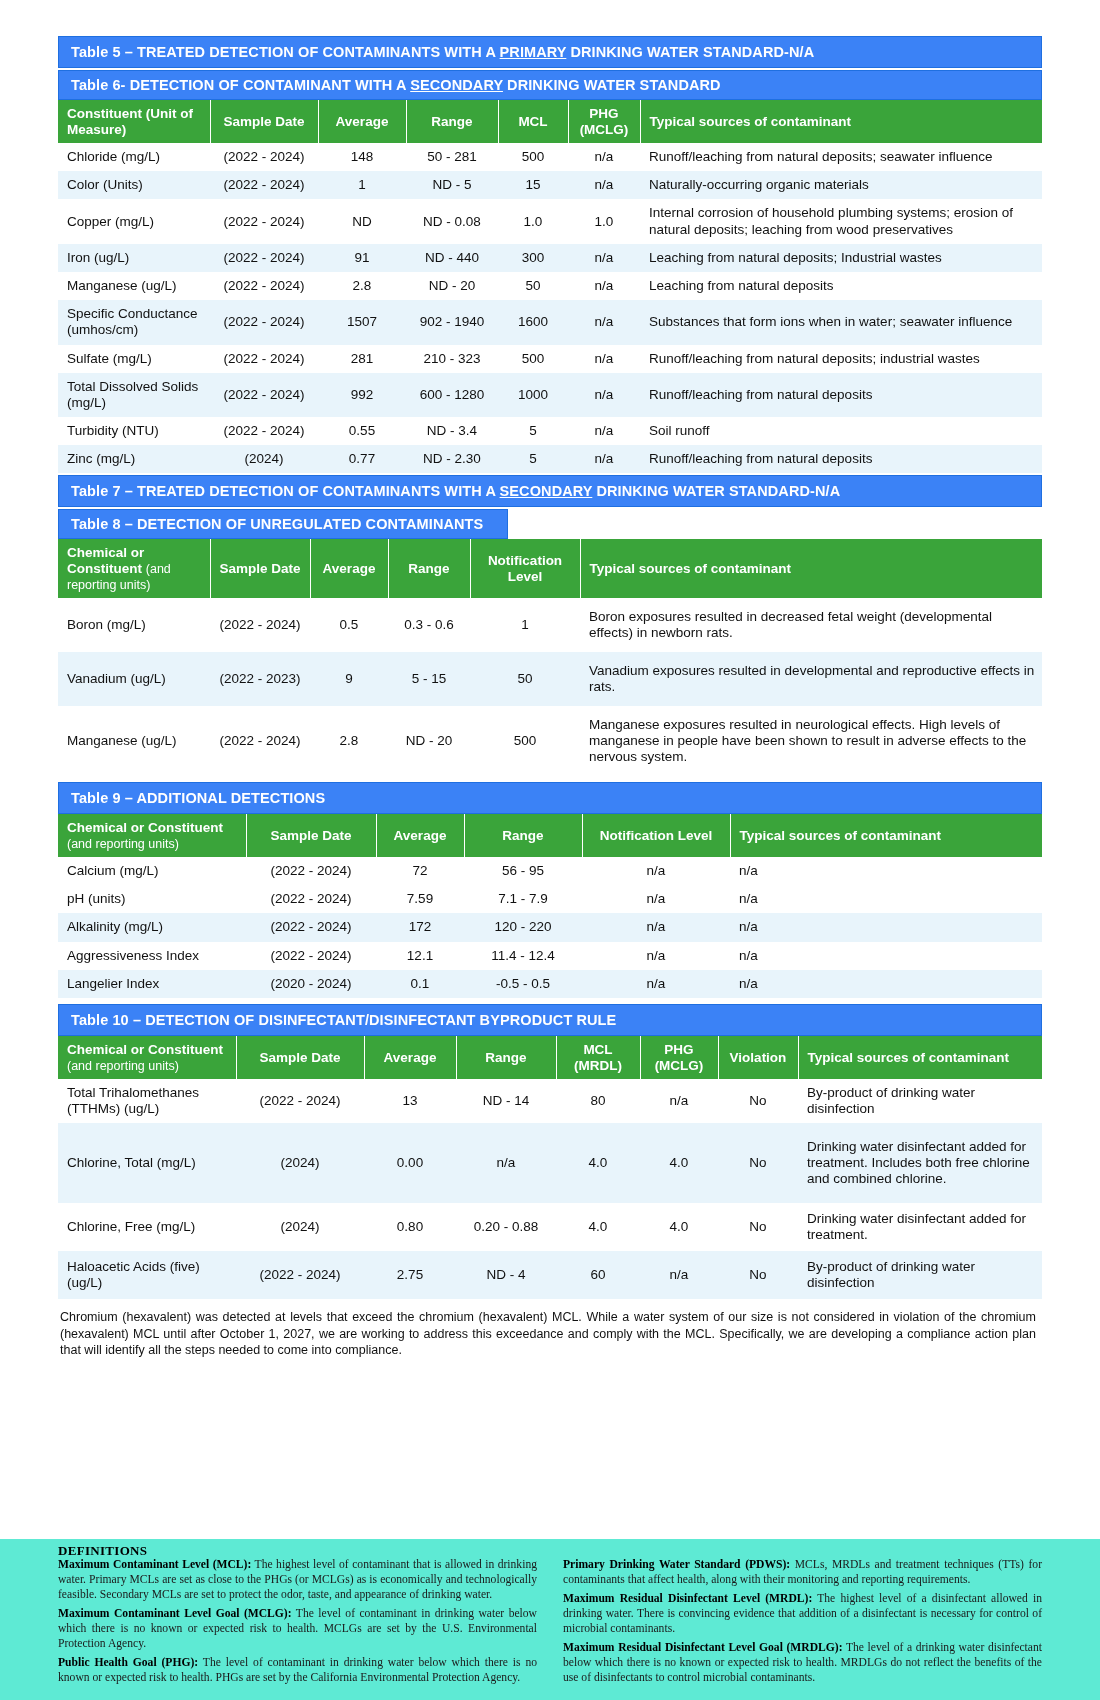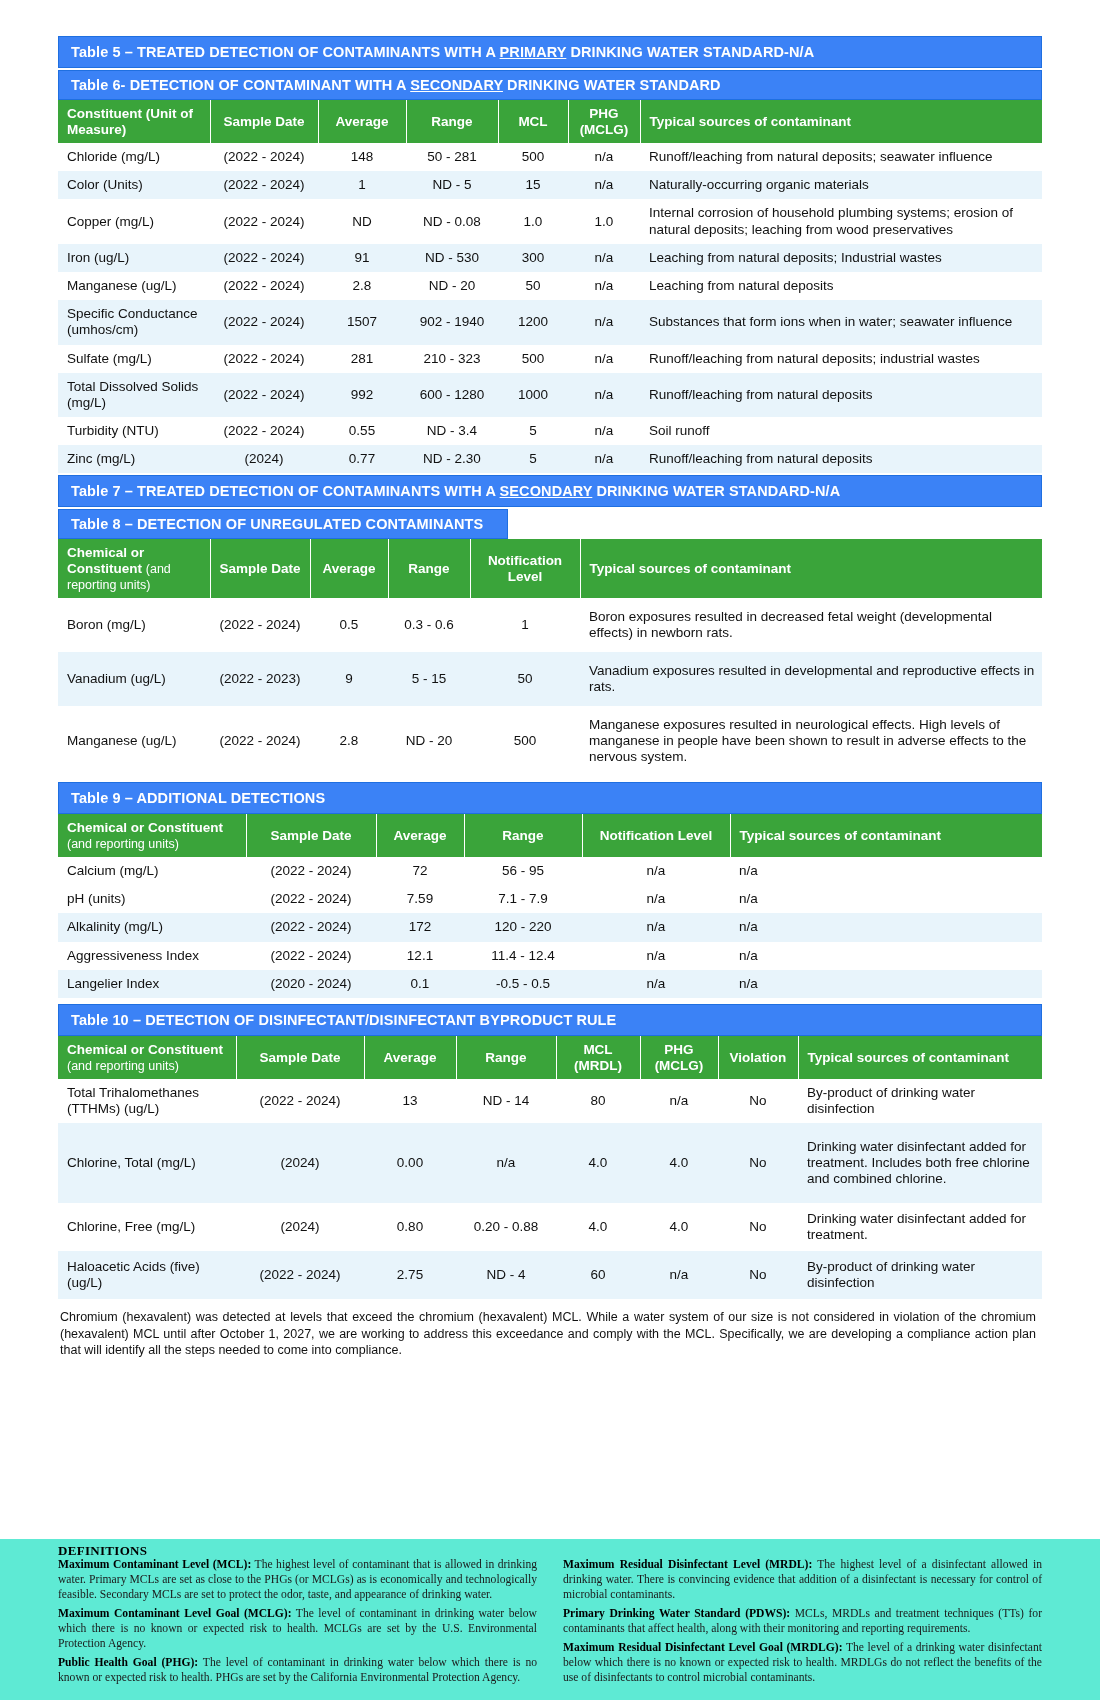--- a/index.html
+++ b/index.html
@@ -149,40 +149,40 @@
           <td>ND</td>
           <td>ND - 0.08</td>
           <td>1.0</td>
           <td>1.0</td>
           <td class="left">Internal corrosion of household plumbing systems; erosion of natural deposits; leaching from wood preservatives</td>
         </tr>
         <tr class="even">
           <td class="left">Iron (ug/L)</td>
           <td>(2022 - 2024)</td>
           <td>91</td>
-          <td>ND - 530</td>
+          <td>ND - 440</td>
           <td>300</td>
           <td>n/a</td>
           <td class="left">Leaching from natural deposits; Industrial wastes</td>
         </tr>
         <tr class="odd">
           <td class="left">Manganese (ug/L)</td>
           <td>(2022 - 2024)</td>
           <td>2.8</td>
           <td>ND - 20</td>
           <td>50</td>
           <td>n/a</td>
           <td class="left">Leaching from natural deposits</td>
         </tr>
         <tr class="even">
           <td class="left">Specific Conductance (umhos/cm)</td>
           <td>(2022 - 2024)</td>
           <td>1507</td>
           <td>902 - 1940</td>
-          <td>1200</td>
+          <td>1600</td>
           <td>n/a</td>
           <td class="left">Substances that form ions when in water; seawater influence</td>
         </tr>
         <tr class="odd">
           <td class="left">Sulfate (mg/L)</td>
           <td>(2022 - 2024)</td>
           <td>281</td>
           <td>210 - 323</td>
           <td>500</td>
           <td>n/a</td>
@@ -432,19 +432,19 @@
 
   <div class="defs-wrap">
     <div class="defs-title">DEFINITIONS</div>
     <div class="defs">
       <div class="col">
         <p><b>Maximum Contaminant Level (MCL):</b><span> The highest level of contaminant that is allowed in drinking water. Primary MCLs are set as close to the PHGs (or MCLGs) as is economically and technologically feasible. Secondary MCLs are set to protect the odor, taste, and appearance of drinking water.</span></p>
         <p><b>Maximum Contaminant Level Goal (MCLG):</b><span> The level of contaminant in drinking water below which there is no known or expected risk to health. MCLGs are set by the U.S. Environmental Protection Agency.</span></p>
         <p><b>Public Health Goal (PHG):</b><span> The level of contaminant in drinking water below which there is no known or expected risk to health. PHGs are set by the California Environmental Protection Agency.</span></p>
       </div>
       <div class="col">
+        <p><b>Primary Drinking Water Standard (PDWS):</b><span> MCLs, MRDLs and treatment techniques (TTs) for contaminants that affect health, along with their monitoring and reporting requirements.</span></p>
         <p><b>Maximum Residual Disinfectant Level (MRDL):</b><span> The highest level of a disinfectant allowed in drinking water. There is convincing evidence that addition of a disinfectant is necessary for control of microbial contaminants.</span></p>
-        <p><b>Primary Drinking Water Standard (PDWS):</b><span> MCLs, MRDLs and treatment techniques (TTs) for contaminants that affect health, along with their monitoring and reporting requirements.</span></p>
         <p><b>Maximum Residual Disinfectant Level Goal (MRDLG):</b><span> The level of a drinking water disinfectant below which there is no known or expected risk to health. MRDLGs do not reflect the benefits of the use of disinfectants to control microbial contaminants.</span></p>
       </div>
     </div>
   </div>
 </div>
 
 </body></html>

